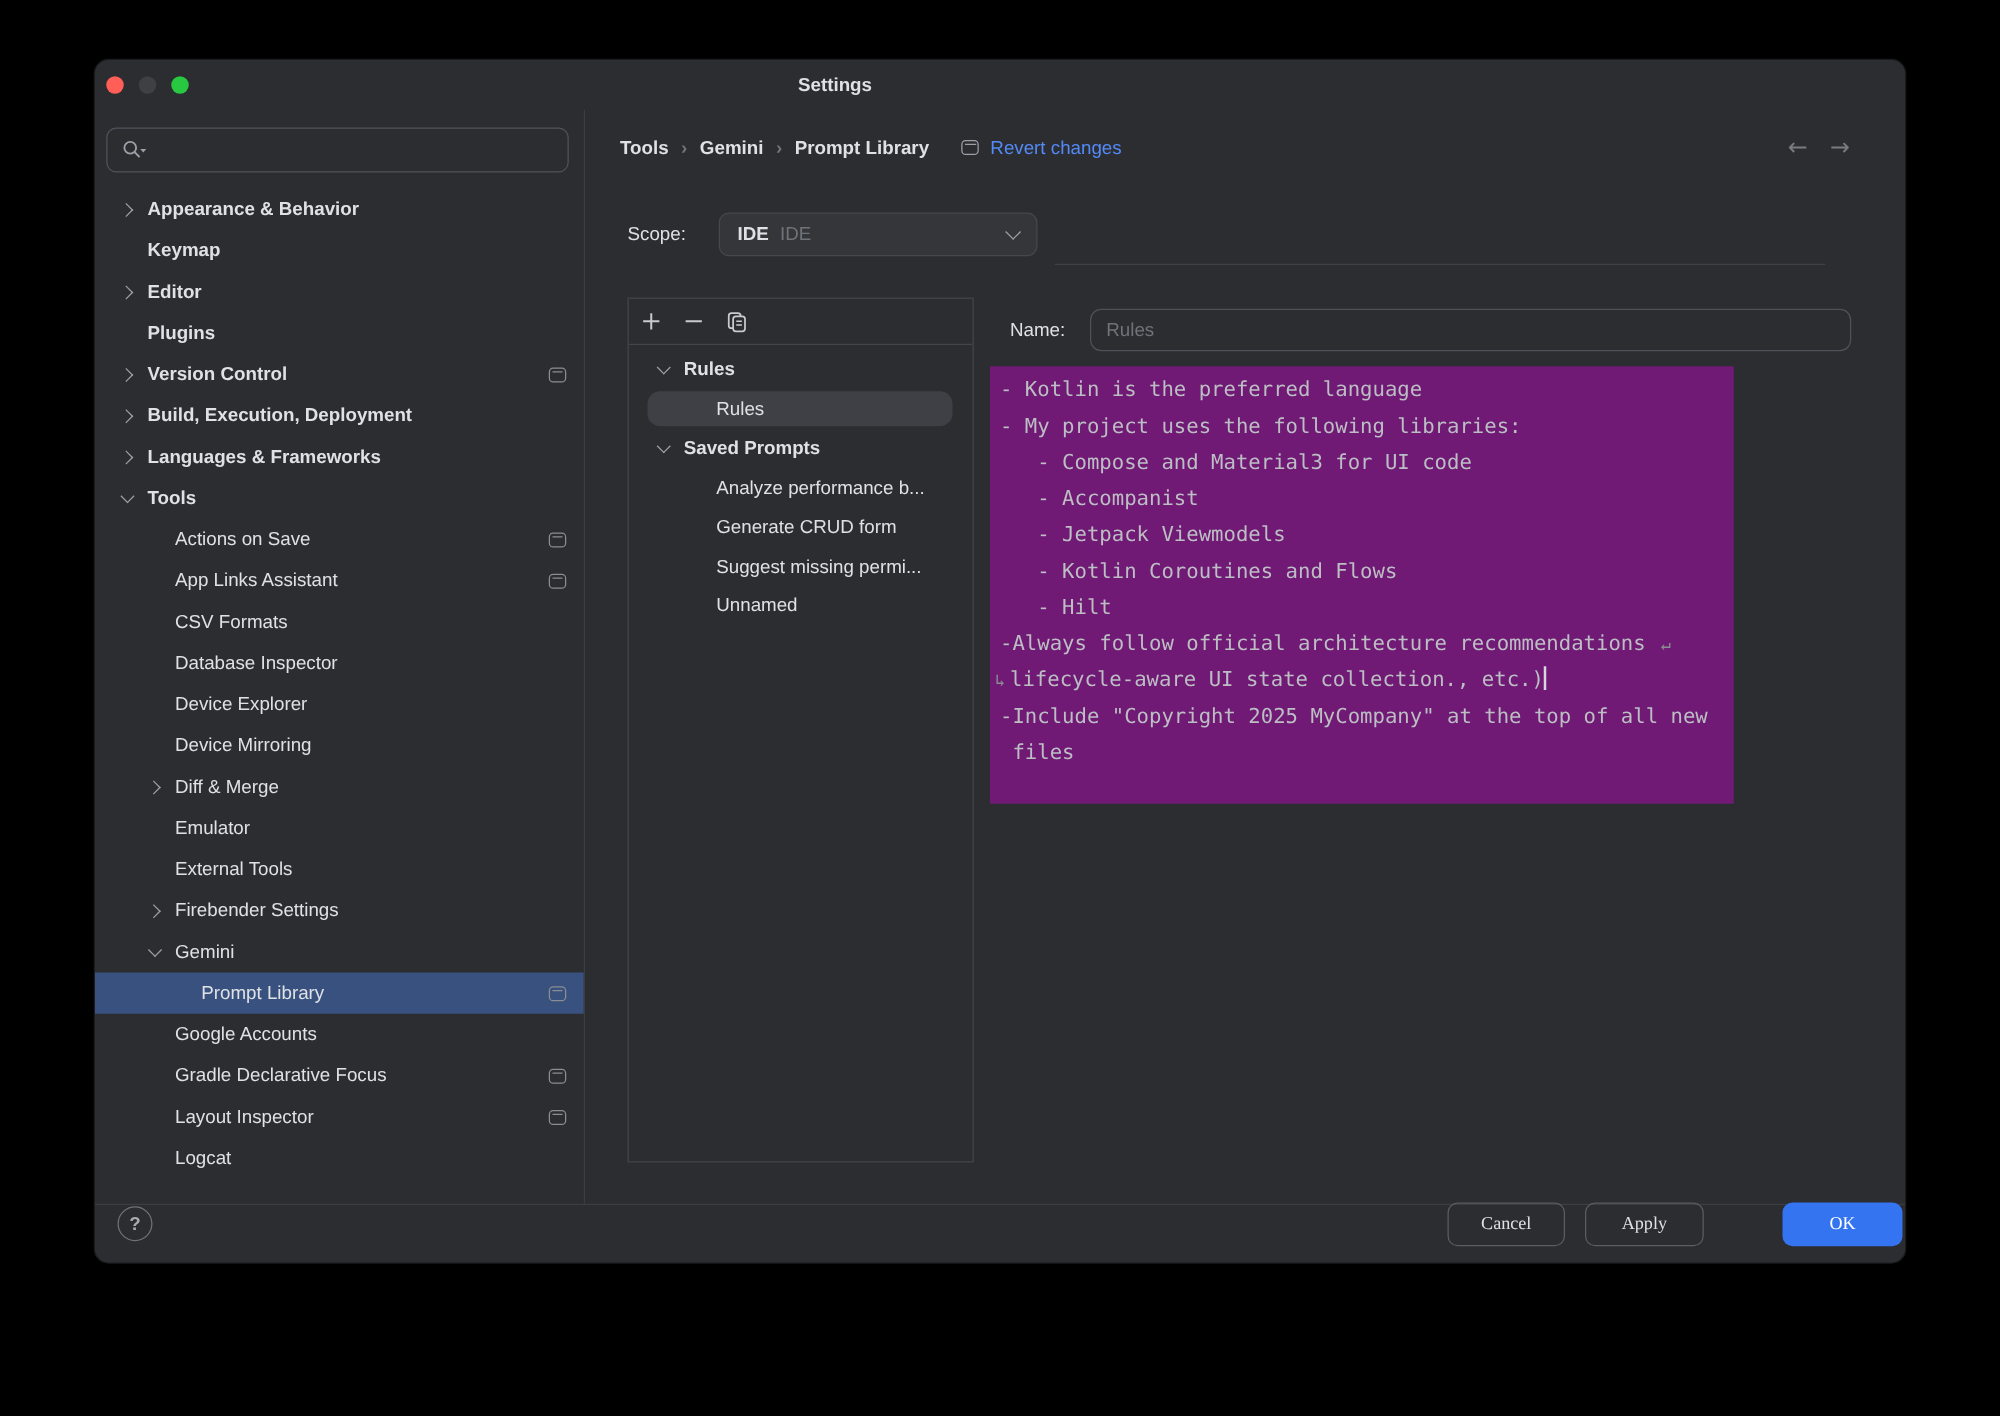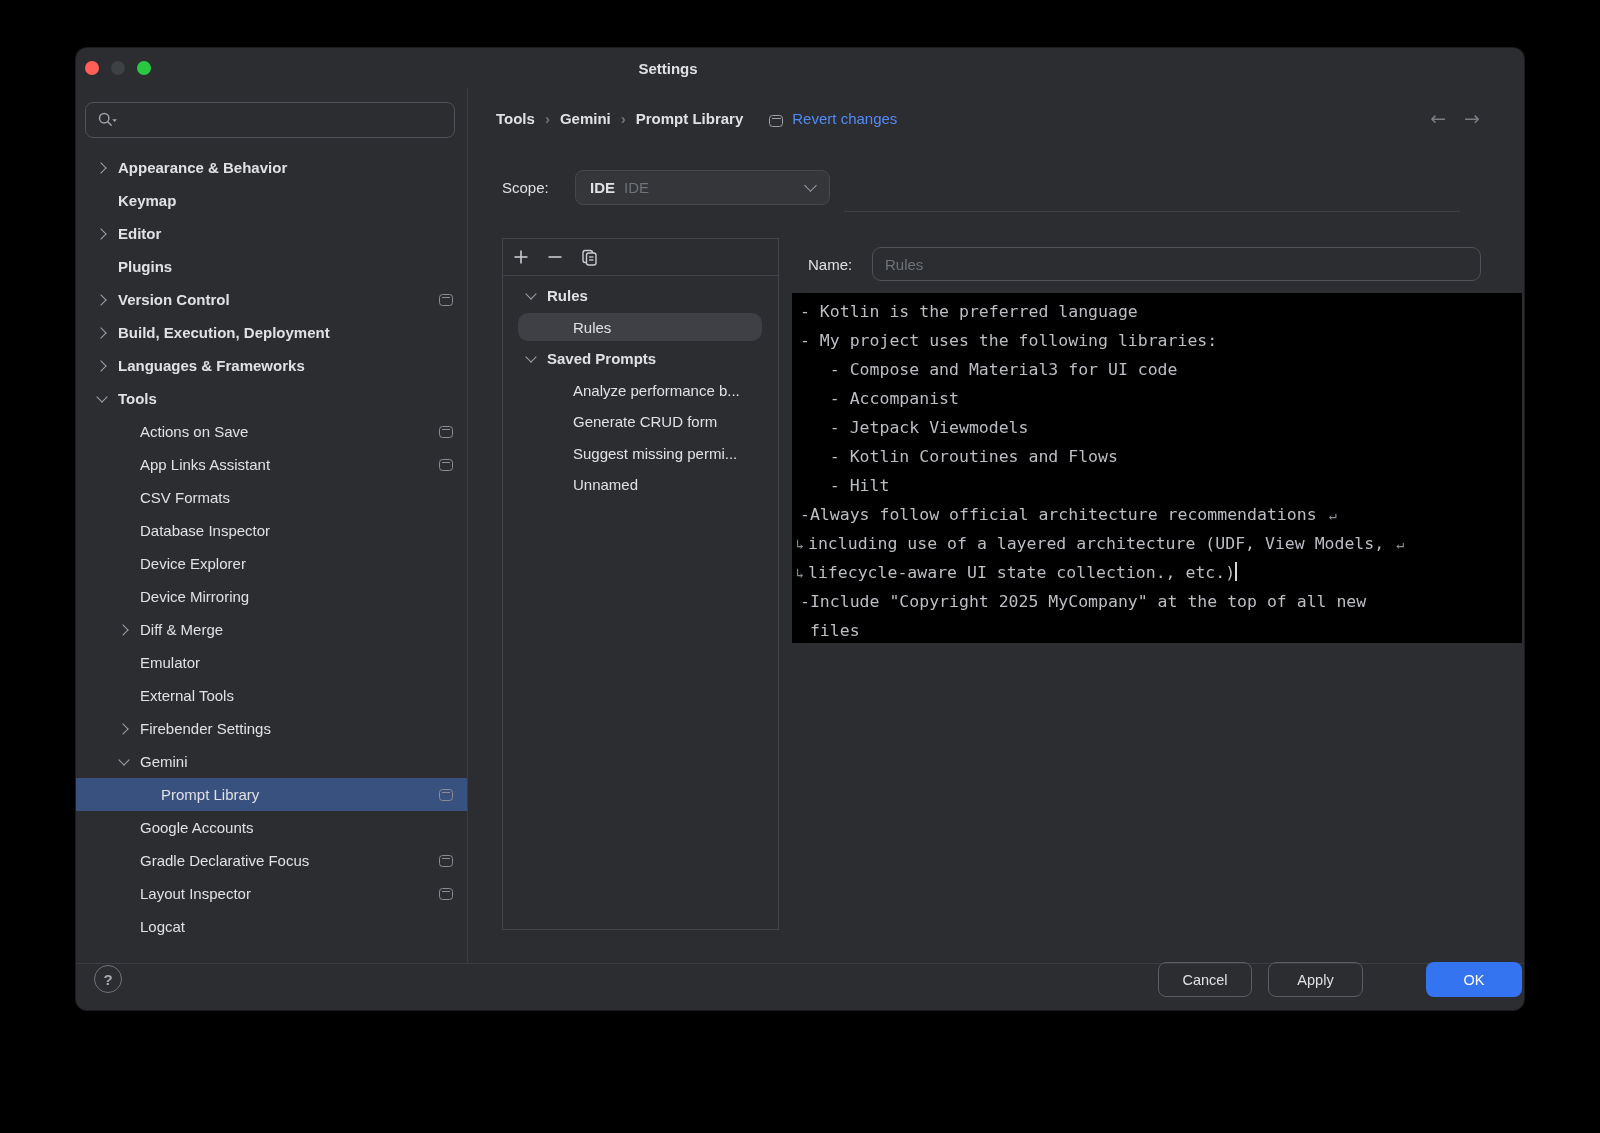--- a/index.html
+++ b/index.html
@@ -33,21 +33,21 @@
   .chev-r{transform:rotate(45deg);margin-right:2px;}
   .chev-d{transform:rotate(135deg);margin-top:-3px;}
   .mod{display:inline-block;box-sizing:border-box;width:14px;height:12px;border:1.4px solid #8A8D93;border-radius:3.5px;position:relative;flex:none;}
   .mod::after{content:'';position:absolute;left:1.6px;right:1.6px;top:2px;height:1.4px;background:#8A8D93;}
   .vdivider{position:absolute;left:391px;top:40px;width:1px;height:875px;background:#3B3D42;}
   
   .crumbrow{position:absolute;left:420px;top:56px;height:28px;display:flex;align-items:center;}
   #breadcrumb{display:flex;align-items:center;gap:10px;}
   .crumb{color:#DFE1E5;font-size:15px;font-weight:700;cursor:pointer;}
   .crumb-sep{color:#6F737A;font-size:15px;font-weight:700;}
-  .revert{display:flex;align-items:flex-end;gap:9px;margin-left:26px;cursor:pointer;}
+  .revert{display:flex;align-items:center;gap:9px;margin-left:26px;cursor:pointer;}
   .revert .mod{border-color:#9DA0A8}.revert .mod::after{background:#9DA0A8}
   .revert-label{color:#548AF7;font-size:15px;}
   .navarrows{position:absolute;right:44px;top:56px;height:28px;display:flex;align-items:center;gap:18px;}
   .navarrow{color:#787B81;font-size:19px;line-height:1;cursor:pointer;font-family:"DejaVu Sans",sans-serif;}
   
   .scope-label{position:absolute;left:426px;top:122px;height:35px;display:flex;align-items:center;color:#DFE1E5;font-size:15px;}
   .scope-dd{position:absolute;left:499px;top:122px;width:255px;height:35px;box-sizing:border-box;background:#343639;
     border:1px solid #46484D;border-radius:8px;display:flex;align-items:center;padding:0 14px;cursor:pointer;}
   .scope-value{color:#DFE1E5;font-size:15px;font-weight:700;}
   .scope-hint{color:#6F737A;font-size:15px;margin-left:9px;}
@@ -62,33 +62,33 @@
   .trow.header .chevbox{margin-left:20px}
   .trow.child .chevbox{margin-left:46px}
   .trow.header .slabel{font-weight:600}
   .trow.selected::before{content:'';position:absolute;left:15px;right:16px;top:1px;bottom:2px;background:#3E4045;border-radius:10px;}
   .trow .chevbox,.trow .slabel{position:relative;z-index:1;}
   
   .name-label{position:absolute;left:732px;top:199px;height:34px;display:flex;align-items:center;color:#DFE1E5;font-size:15px;}
   .name-input{position:absolute;left:796px;top:199px;width:609px;height:34px;box-sizing:border-box;background:transparent;
     border:1px solid #4E5157;border-radius:9px;color:#DFE1E5;padding:0 12px;font-size:15px;font-family:inherit;outline:none;}
   .name-input::placeholder{color:#6F737A;}
-  .editor{position:absolute;left:716px;top:245px;width:730px;height:350px;background:#000000;box-sizing:border-box;
+  .editor{position:absolute;left:716px;top:245px;width:595px;height:350px;background:#701a75;box-sizing:border-box;
     padding:4px 0 0 8px;cursor:text;}
   .eline{height:29px;line-height:29px;white-space:pre;color:#BCBEC4;font-family:"DejaVu Sans Mono",monospace;font-size:16.5px;}
   .wrapg{color:#8A8D93;font-size:13.5px;}
   .wrap-start{display:inline-block;width:10px;margin-left:-4px;margin-right:2px;}
   .wrap-end{margin-left:2px;}
   .caret{display:inline-block;width:2px;height:19px;background:#D6D8DD;vertical-align:-3px;}
   
   .footer-sep{position:absolute;left:0;top:915px;width:1448px;height:1px;background:#3B3D42;}
   .help{position:absolute;left:18px;top:917px;width:28px;height:28px;border:1.6px solid #6F737A;border-radius:50%;
     box-sizing:border-box;display:flex;align-items:center;justify-content:center;color:#A8ABB2;font-size:15px;font-weight:600;cursor:pointer;}
   .btn{position:absolute;top:914px;height:35px;border-radius:8px;font-size:14.5px;display:flex;align-items:center;
-    justify-content:center;cursor:pointer;box-sizing:border-box;font-family:Liberation Sans, sans-serif;}
+    justify-content:center;cursor:pointer;box-sizing:border-box;font-family:Liberation Serif, serif;}
   .btn.ghost{border:1px solid #5A5D63;background:transparent;color:#DFE1E5;}
   .btn.primary{background:#3574F0;color:#FFFFFF;border:none;}
   #btn-cancel{left:1082px;width:94px;}
   #btn-apply{left:1192px;width:95px;}
   #btn-ok{left:1350px;width:96px;}
 </style>
 </head>
 <body>
 
 <div class="window">
@@ -323,21 +323,20 @@
   <input class="name-input" placeholder="Rules" style="">
   <div class="editor" id="editor-lines">
       <div class="eline"><span>- Kotlin is the preferred language</span></div>
       <div class="eline"><span>- My project uses the following libraries:</span></div>
       <div class="eline"><span>   - Compose and Material3 for UI code</span></div>
       <div class="eline"><span>   - Accompanist</span></div>
       <div class="eline"><span>   - Jetpack Viewmodels</span></div>
       <div class="eline"><span>   - Kotlin Coroutines and Flows</span></div>
       <div class="eline"><span>   - Hilt</span></div>
       <div class="eline"><span>-Always follow official architecture recommendations </span><span class="wrapg wrap-end">↵</span></div>
-      <div class="eline"><span class="wrapg wrap-start">↳</span><span>including use of a layered architecture (UDF, View Models, </span><span class="wrapg wrap-end">↵</span></div>
       <div class="eline"><span class="wrapg wrap-start">↳</span><span>lifecycle-aware UI state collection., etc.)</span><span class="caret"></span></div>
       <div class="eline"><span>-Include "Copyright 2025 MyCompany" at the top of all new</span></div>
       <div class="eline"><span> files</span></div>
     </div>
 
   <div class="footer-sep"></div>
   <div class="help">
     <span>?</span>
   </div>
   <div class="btn ghost" id="btn-cancel">Cancel</div>

